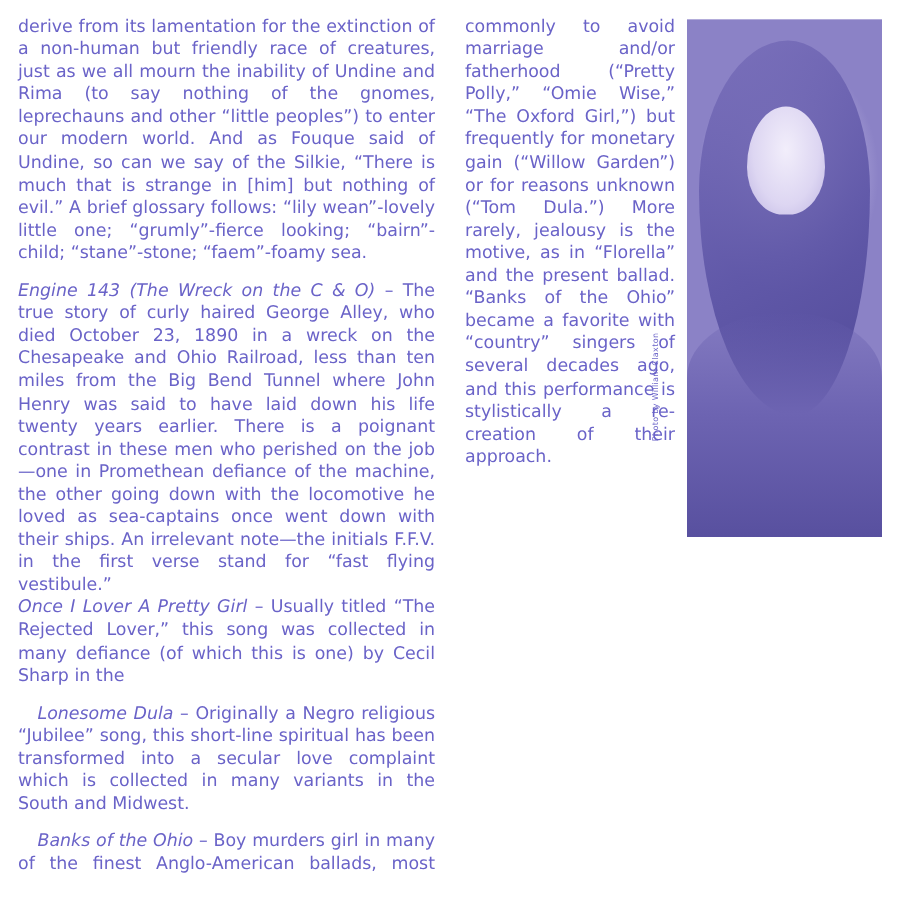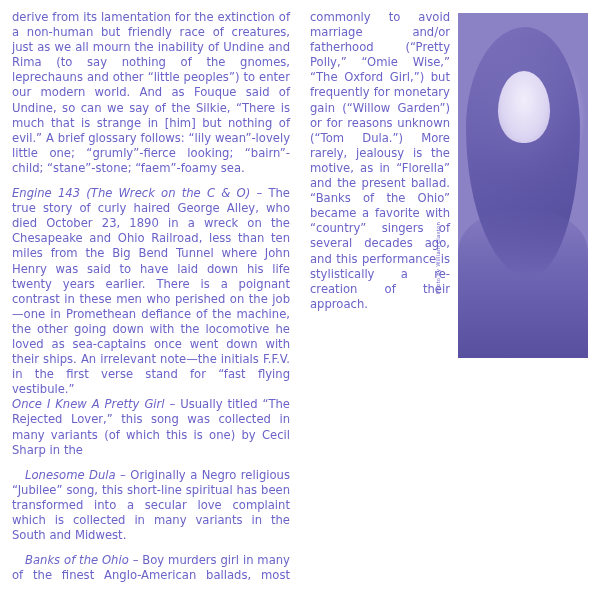--- a/index.html
+++ b/index.html
@@ -129,21 +129,21 @@
     <div class="photo-wrap">
       <div class="photo">
         <div class="photo-body"></div>
         <div class="photo-eye eye-l"></div>
         <div class="photo-eye eye-r"></div>
         <div class="photo-mouth"></div>
       </div>
       <div class="credit">Photo by William Claxton</div>
     </div>
 
-    <p><span class="ti">Once I Knew A Pretty Girl</span><span> – Usually titled “The Rejected Lover,” this song was collected in many variants (of which this is one) by Cecil Sharp in the</span></p>
+    <p><span class="ti">Once I Lover A Pretty Girl</span><span> – Usually titled “The Rejected Lover,” this song was collected in many defiance (of which this is one) by Cecil Sharp in the</span></p>
 
 
     <p class="indent"><span class="ti">Lonesome Dula</span><span> – Originally a Negro religious “Jubilee” song, this short-line spiritual has been transformed into a secular love complaint which is collected in many variants in the South and Midwest.</span></p>
 
     <p class="indent"><span class="ti">Banks of the Ohio</span><span> – Boy murders girl in many of the finest Anglo-American ballads, most commonly to avoid marriage and/or fatherhood (“Pretty Polly,” “Omie Wise,” “The Oxford Girl,”) but frequently for monetary gain (“Willow Garden”) or for reasons unknown (“Tom Dula.”) More rarely, jealousy is the motive, as in “Florella” and the present ballad. “Banks of the Ohio” became a favorite with “country” singers of several decades ago, and this performance is stylistically a re-creation of their approach.</span></p>
 
 
   </div>
 </div>
 

